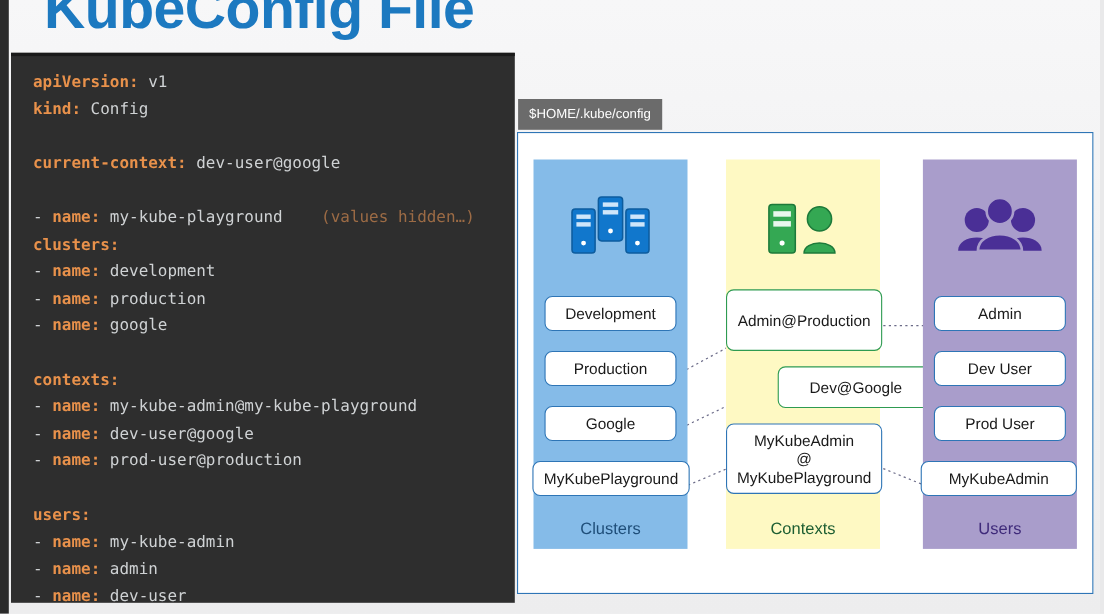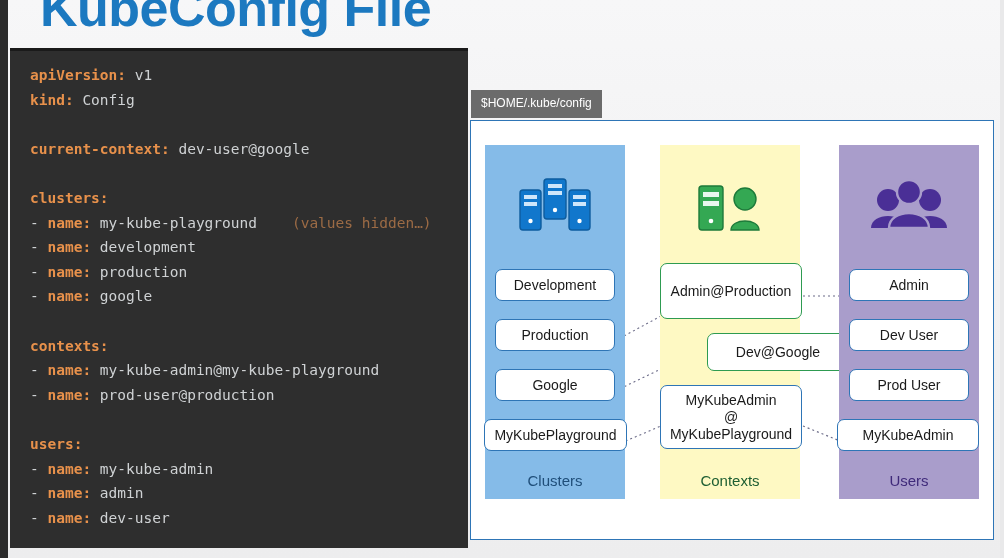--- a/index.html
+++ b/index.html
@@ -126,28 +126,29 @@
 <div id="right-band"></div>
 
 <div id="title">KubeConfig File</div>
 
 <div id="code-block">
     <div class="code-line"><span class="k">apiVersion:</span><span class="v"> v1</span></div>
     <div class="code-line"><span class="k">kind:</span><span class="v"> Config</span></div>
     <div class="blank"></div>
     <div class="code-line"><span class="k">current-context:</span><span class="v"> dev-user@google</span></div>
     <div class="blank"></div>
+    <div class="code-line"><span class="dash">- </span><span class="k">name:</span><span class="v"> my-kube-playground</span><span class="cmt">    (values hidden…)</span></div>
     <div class="code-line"><span class="k">clusters:</span></div>
-    <div class="code-line"><span class="dash">- </span><span class="k">name:</span><span class="v"> my-kube-playground</span><span class="cmt">    (values hidden…)</span></div>
     <div class="code-line"><span class="dash">- </span><span class="k">name:</span><span class="v"> development</span></div>
     <div class="code-line"><span class="dash">- </span><span class="k">name:</span><span class="v"> production</span></div>
     <div class="code-line"><span class="dash">- </span><span class="k">name:</span><span class="v"> google</span></div>
     <div class="blank"></div>
     <div class="code-line"><span class="k">contexts:</span></div>
     <div class="code-line"><span class="dash">- </span><span class="k">name:</span><span class="v"> my-kube-admin@my-kube-playground</span></div>
+    <div class="code-line"><span class="dash">- </span><span class="k">name:</span><span class="v"> dev-user@google</span></div>
     <div class="code-line"><span class="dash">- </span><span class="k">name:</span><span class="v"> prod-user@production</span></div>
     <div class="blank"></div>
     <div class="code-line"><span class="k">users:</span></div>
     <div class="code-line"><span class="dash">- </span><span class="k">name:</span><span class="v"> my-kube-admin</span></div>
     <div class="code-line"><span class="dash">- </span><span class="k">name:</span><span class="v"> admin</span></div>
     <div class="code-line"><span class="dash">- </span><span class="k">name:</span><span class="v"> dev-user</span></div>
   </div>
 
 <div id="path-chip">$HOME/.kube/config</div>
 

